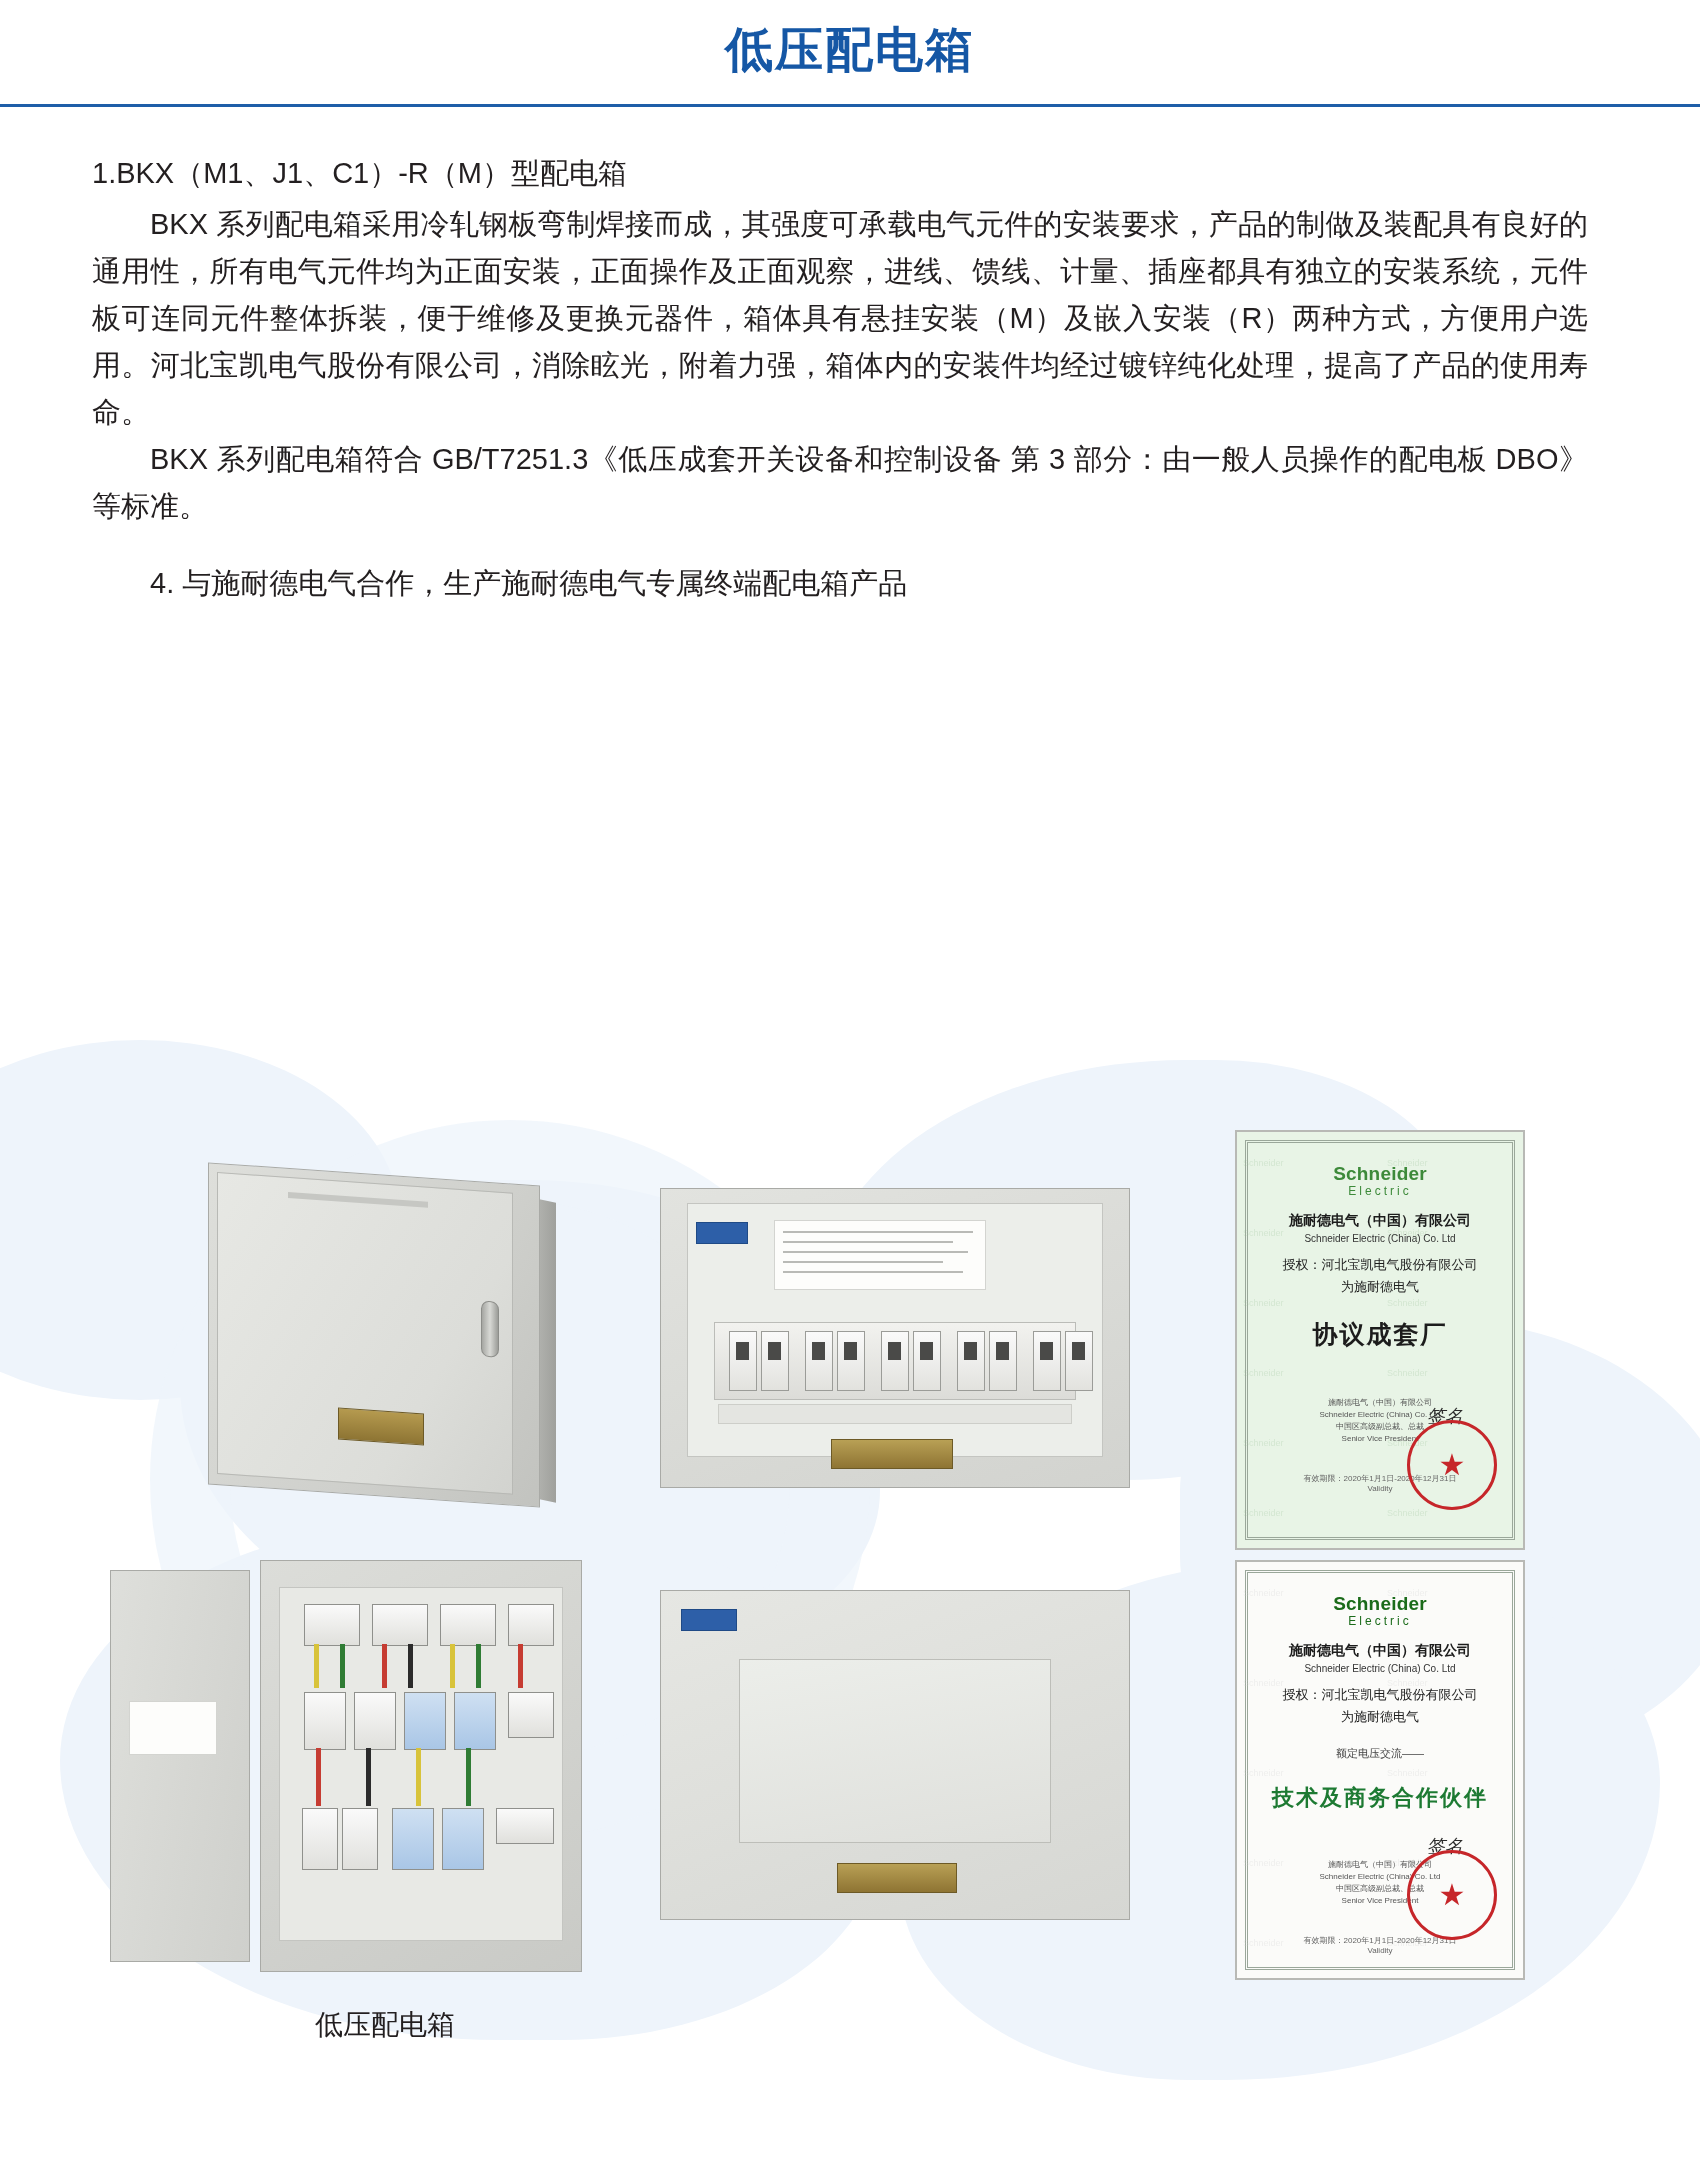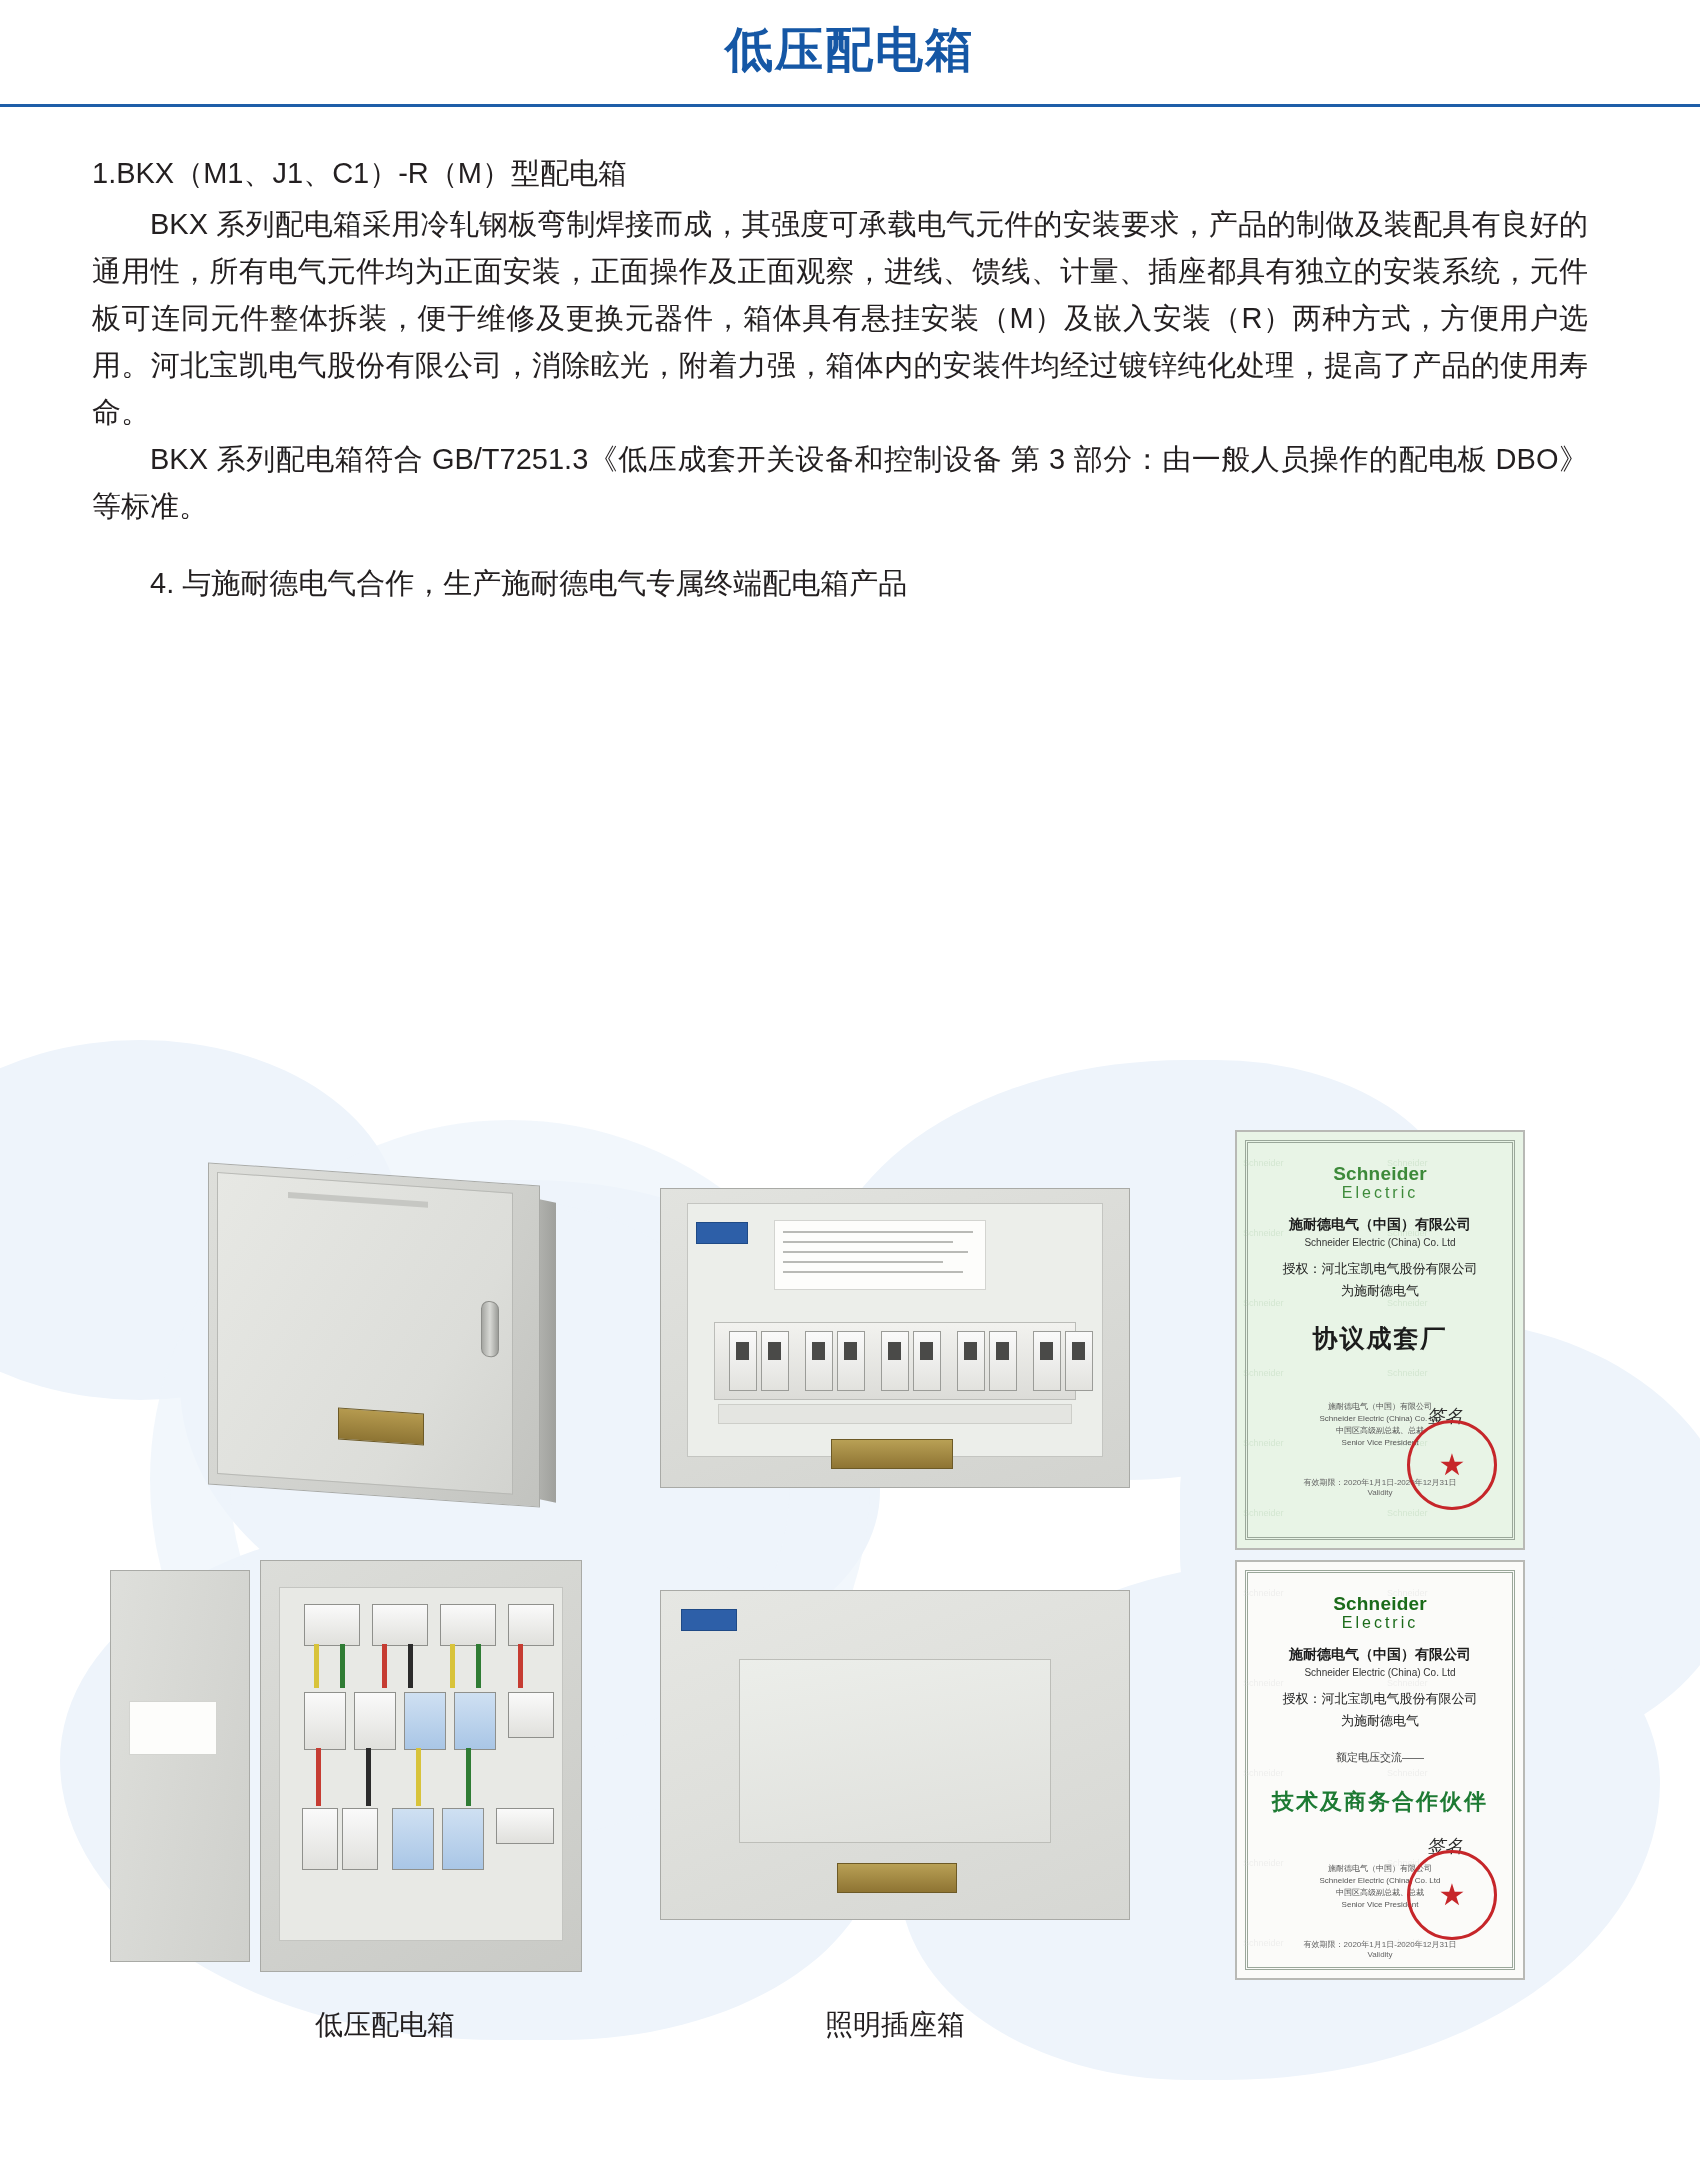--- a/index.html
+++ b/index.html
@@ -267,21 +267,21 @@
   }
   .cert .sch-logo {
     font-size: 19px;
     font-weight: bold;
     color: #3d8a3a;
     letter-spacing: .2px;
     line-height: 1.05;
   }
   .cert-white .sch-logo { color: #1b6b1a; }
   .cert .sch-sub {
-    font-size: 16px;
+    font-size: 12px;
     color: #3d8a3a;
     letter-spacing: 3px;
     margin-bottom: 14px;
   }
   .cert-white .sch-sub { color: #1b6b1a; }
   .cert .ln1 { font-size: 14px; color: #1c1c1c; margin-top: 12px; font-weight: bold; }
   .cert .ln2 { font-size: 10px; color: #333; margin-top: 3px; }
   .cert .ln3 { font-size: 13px; color: #1c1c1c; margin-top: 12px; }
   .cert .ln4 { font-size: 13px; color: #1c1c1c; margin-top: 4px; }
   .cert .big {
@@ -526,14 +526,13 @@
         <div>Validity</div>
       </div>
     </div>
     <div class="sign">签名</div>
     <div class="seal">
         <span class="star">★</span>
       </div>
   </div>
 
   <div class="caption cap1">低压配电箱</div>
-  <div class="caption cap2">照明插座箱</div>
 </div>
 
 </body></html>

